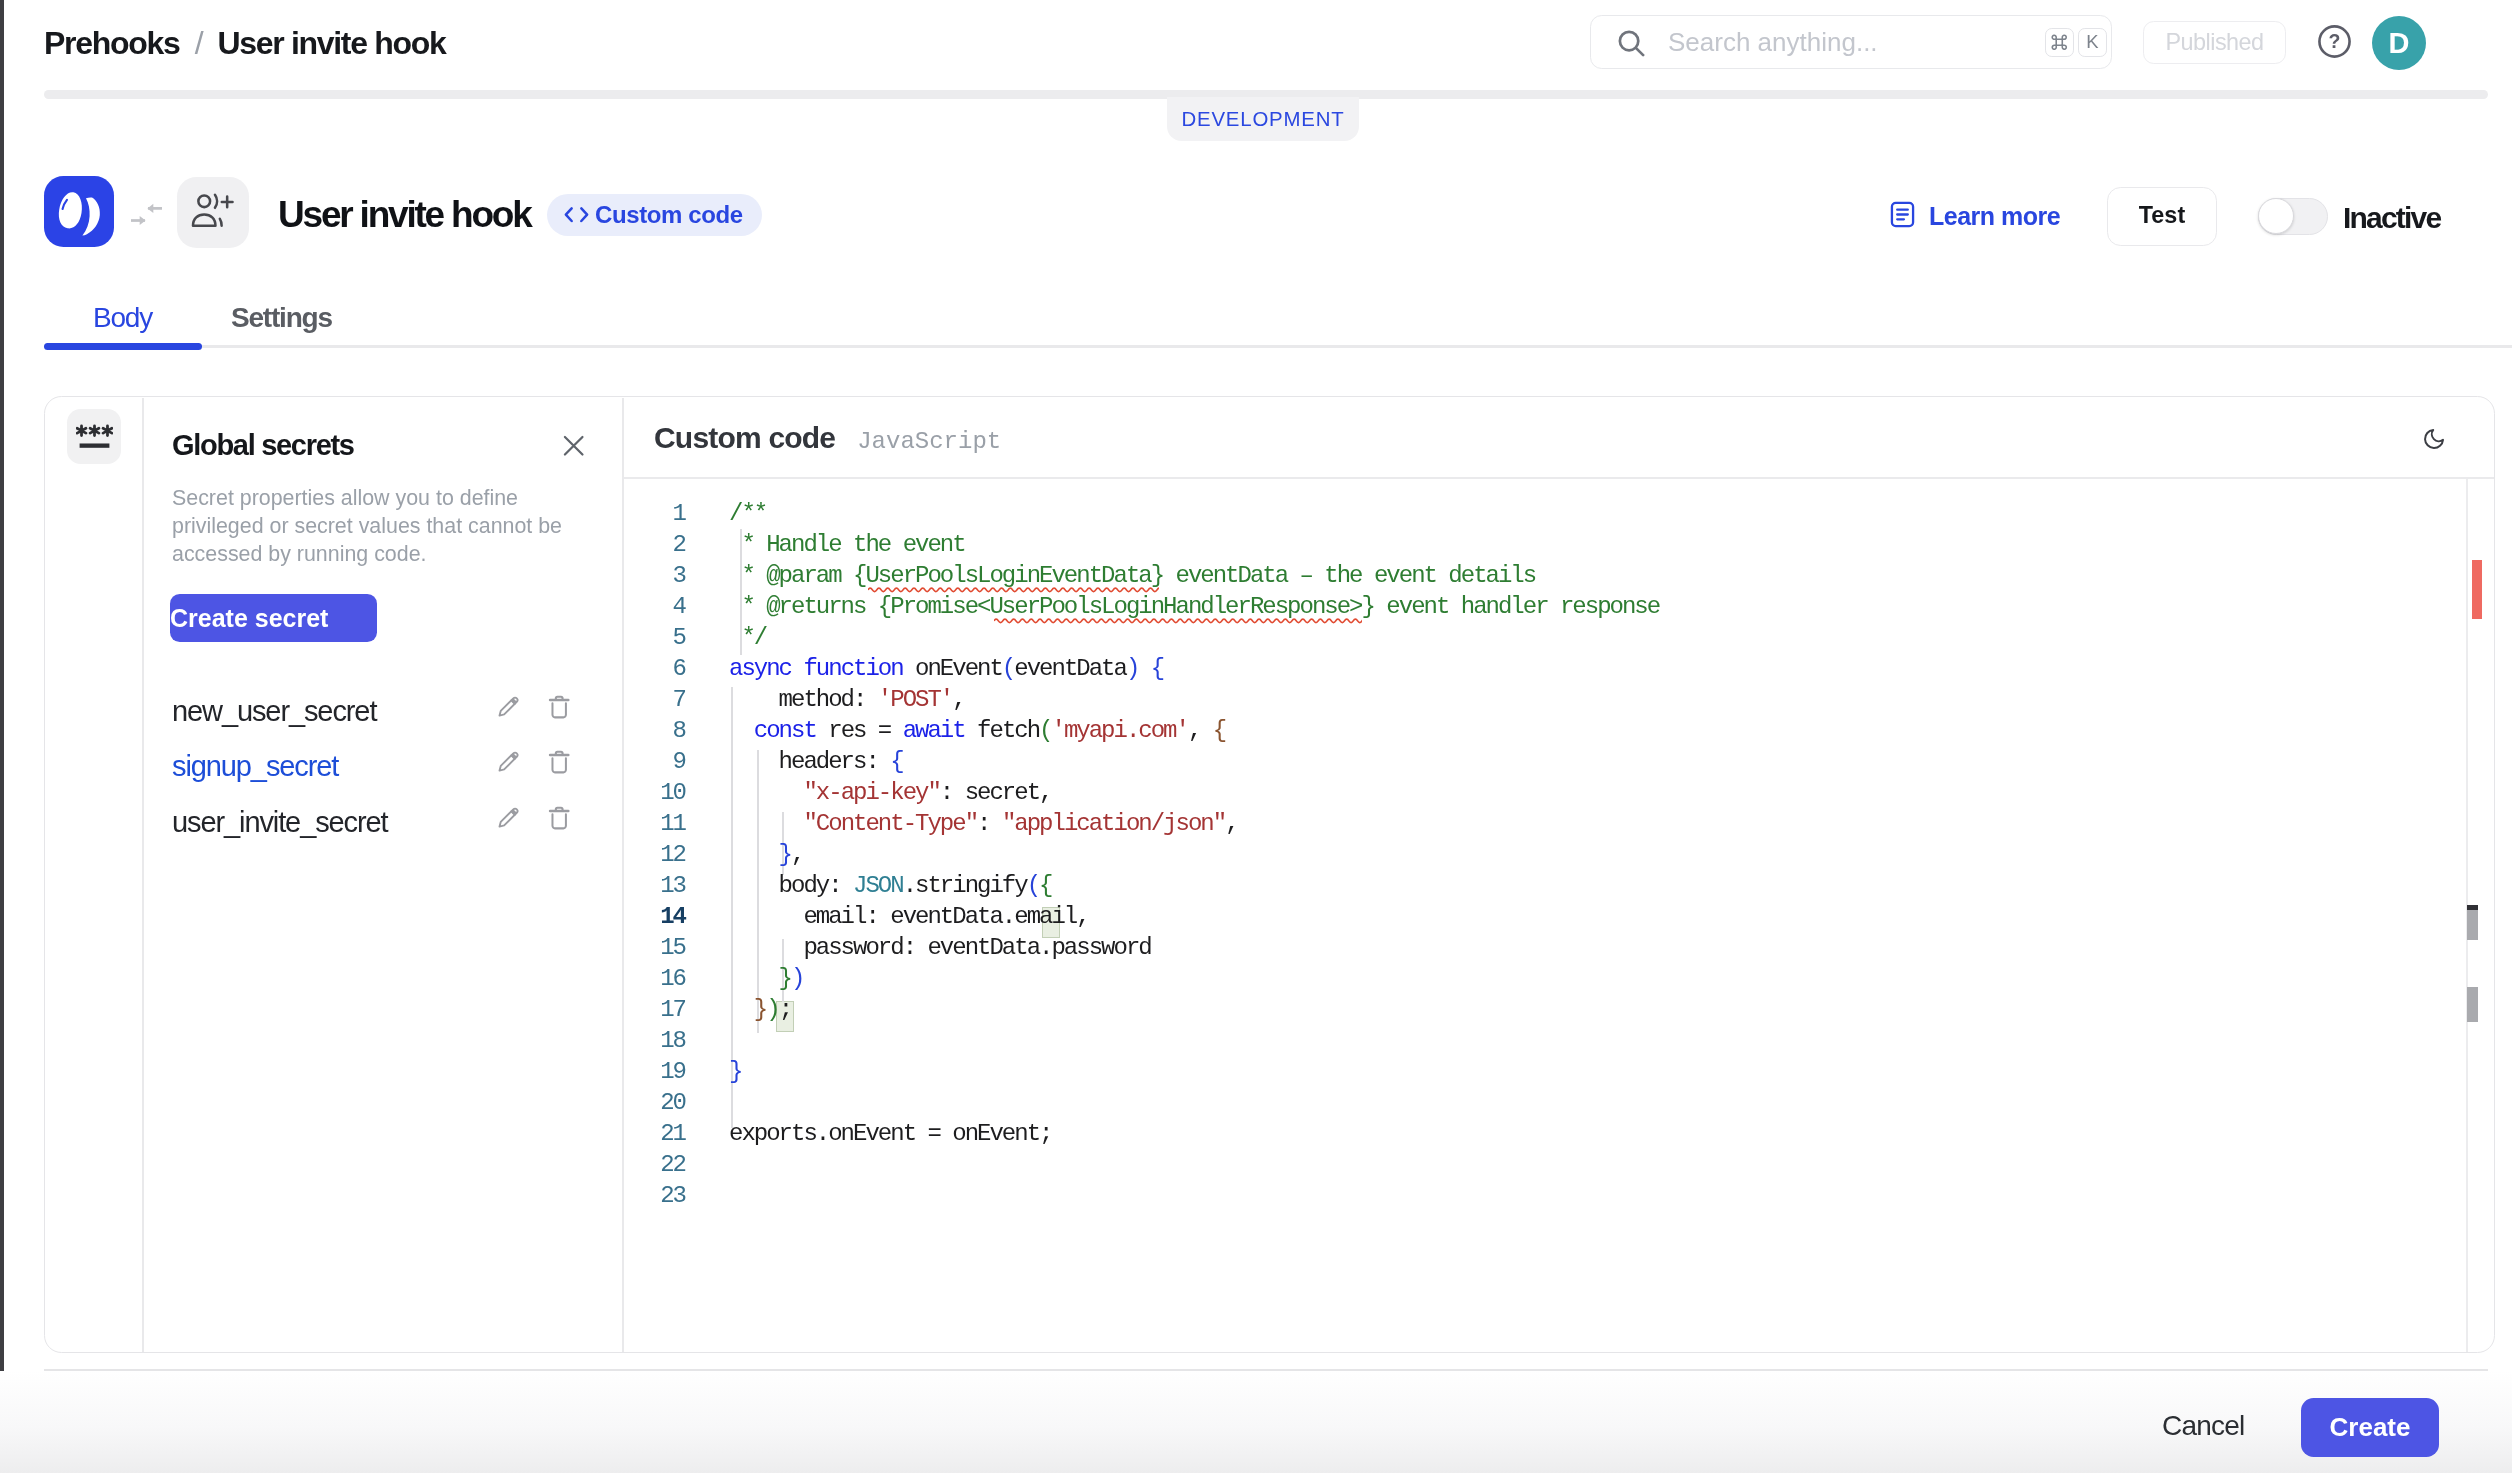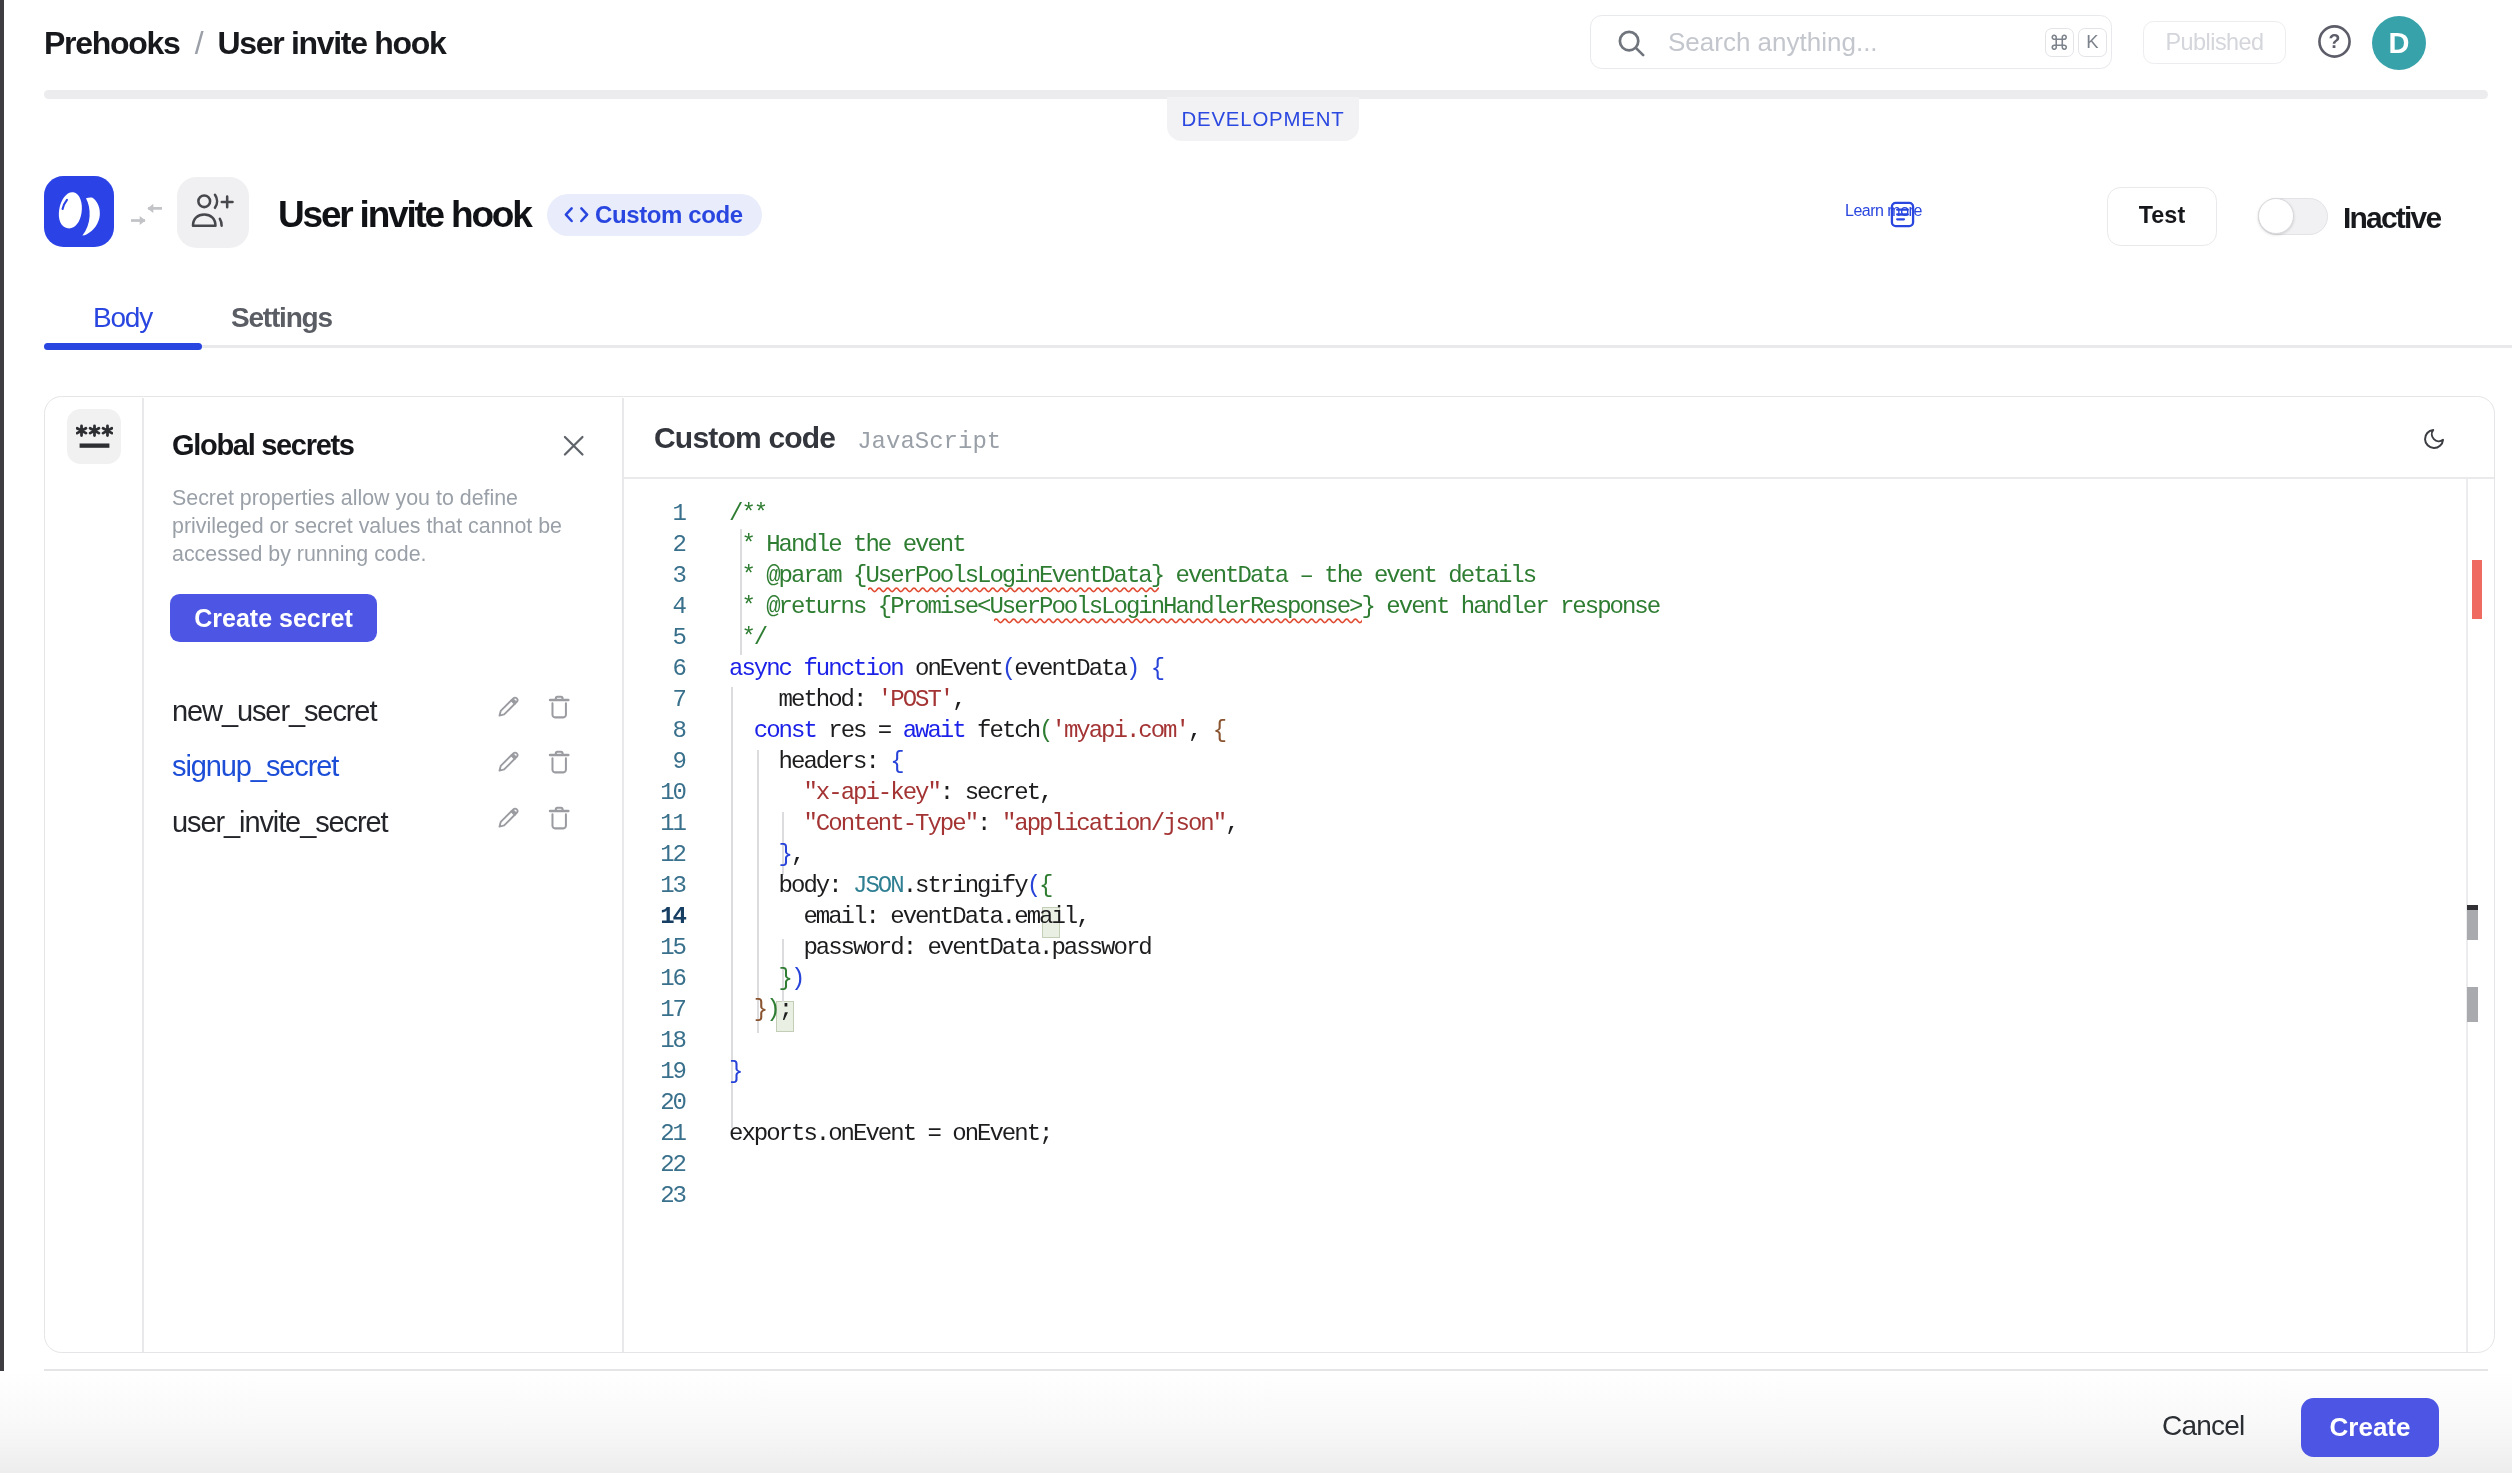--- a/index.html
+++ b/index.html
@@ -68,21 +68,21 @@
 <div class="abs" style="left:562px;top:204px"><svg width="29" height="21.4" viewBox="0 0 30 22" fill="none" stroke="#2946df" stroke-width="2.6" stroke-linecap="round" stroke-linejoin="round">
 <path d="M10 4.5 L4 11 L10 17.5"></path>
         <path d="M20 4.5 L26 11 L20 17.5"></path>
 </svg></div>
 <div class="abs" style="left:595px;top:194px;height:42px;line-height:42px;font-size:24px;font-weight:600;letter-spacing:-0.4px;color:#2946e0">Custom code</div>
 
 <div class="abs" style="left:1890px;top:201px"><svg width="25" height="27" viewBox="0 0 26 28" fill="none" stroke="#2946df" stroke-width="2.4" stroke-linecap="round" stroke-linejoin="round">
 <rect x="2" y="2" width="22" height="24" rx="4"></rect>
 <path d="M7.5 9 h11 M7.5 14 h11 M7.5 19 h7"></path>
 </svg></div>
-<div class="abs" style="left:1845px;top:202px;font-size:16px;font-weight:400;letter-spacing:-0.5px;color:#2946df">Learn more</div>
+<div class="abs" style="left:1929px;top:202px;font-size:25px;font-weight:700;letter-spacing:-0.5px;color:#2946df">Learn more</div>
 <div class="abs" style="left:2107px;top:187px;width:110px;height:59px;border:1.9px solid #e9e9ec;border-radius:13.6px;text-align:center;line-height:55px;font-size:23.4px;font-weight:600;color:#15171b">Test</div>
 <div class="abs" style="left:2258px;top:198px;width:70px;height:37px;border-radius:18.5px;background:#f1f1f3;border:1.5px solid #e3e3e7"></div>
 <div class="abs" style="left:2258px;top:198px;width:36px;height:36px;border-radius:50%;background:#fff;border:1px solid #d9d9dd;box-shadow:0 1px 2.9px rgba(0,0,0,.15)"></div>
 <div class="abs" style="left:2343px;top:201px;font-size:30px;font-weight:600;letter-spacing:-1.8px;color:#17191d">Inactive</div>
 
 <div class="abs" style="left:93px;top:302px;font-size:28px;font-weight:400;letter-spacing:-1.2px;color:#2946e0">Body</div>
 <div class="abs" style="left:231px;top:302px;font-size:28px;font-weight:600;letter-spacing:-1.2px;color:#5a5d63">Settings</div>
 <div class="abs" style="left:44px;top:345px;width:2468px;height:2.9px;background:#e9e9eb"></div>
 <div class="abs" style="left:44px;top:343px;width:158px;height:6.8px;border-radius:3.9px;background:#2946e0"></div>
 
@@ -101,21 +101,21 @@
             <path d="M5.5 2 v10 M0.9 4.5 l9.2 5 M0.9 9.5 l9.2 -5"></path>
           </g>
 <path d="M3.5 22.5 h31" stroke-width="4.5" stroke-linecap="butt"></path>
 </svg></span></div>
 
 <div class="abs" style="left:172px;top:429px;font-size:29px;font-weight:600;letter-spacing:-1.3px;color:#15171b">Global secrets</div>
 <div class="abs" style="left:562px;top:434px"><svg width="23.4" height="23.4" viewBox="0 0 24 24" fill="none" stroke="#5f646b" stroke-width="2.3" stroke-linecap="round">
 <path d="M3 3 L21 21 M21 3 L3 21"></path>
 </svg></div>
 <div class="abs" style="left:172px;top:484px;font-size:21.4px;line-height:28px;color:#9aa0a8">Secret properties allow you to define<br>privileged or secret values that cannot be<br>accessed by running code.</div>
-<div class="abs" style="left:170px;top:594px;width:207px;height:48px;border-radius:9.7px;background:#4d55e4;color:#fff;text-align:center;line-height:48px;font-size:25px;font-weight:600">Create secret</div>
+<div class="abs" style="left:170px;top:594px;width:207px;height:48px;border-radius:9.7px;background:#4d55e4;color:#fff;text-align:left;line-height:48px;font-size:25px;font-weight:600">Create secret</div>
 
 <div class="abs" style="left:172px;top:695px;font-size:29px;letter-spacing:-1.1px;color:#23252a">new_user_secret</div>
 <div class="abs" style="left:497px;top:696px"><svg width="22.4" height="22.4" viewBox="0 0 24 24" fill="none" stroke="#9b9ca1" stroke-width="2" stroke-linecap="round" stroke-linejoin="round">
 <path d="M21.2 6.2 a2.6 2.6 0 0 0 -3.7 -3.7 L4 16 l-1.3 5 5 -1.3 Z"></path>
 <path d="M15.3 4.7 l3.7 3.7"></path>
 <path d="M17.5 2.5 l3.7 3.7 -2.5 2.5 -3.7 -3.7 z" fill="#9b9ca1" stroke="none"></path>
 </svg></div>
 <div class="abs" style="left:548px;top:695px"><svg width="22.4" height="24" viewBox="0 0 23 25" fill="none" stroke="#9b9ca1" stroke-width="2.1" stroke-linecap="round">
 <path d="M2 5.2 h19" stroke-width="2.6"></path>
 <path d="M8 5 V3.4 a1.6 1.6 0 0 1 1.6 -1.6 h3.8 a1.6 1.6 0 0 1 1.6 1.6 V5" stroke-width="2.2"></path>

